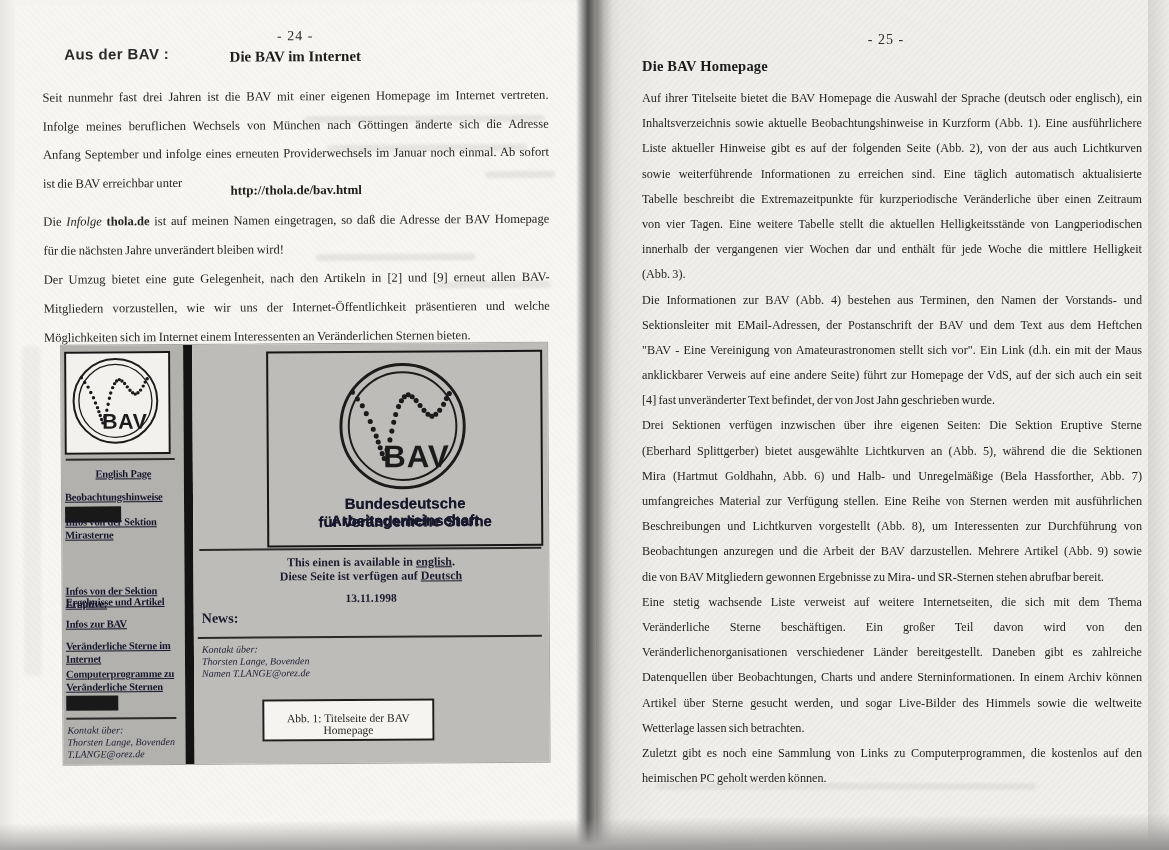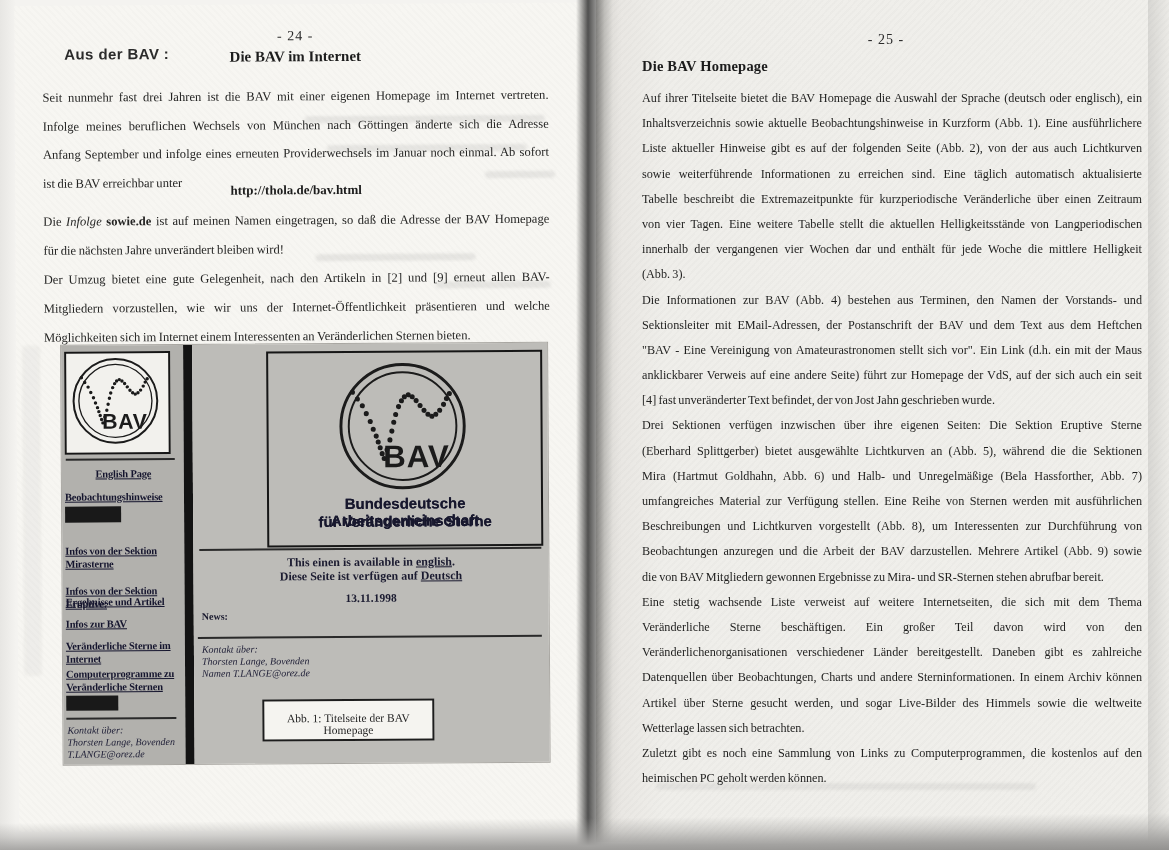--- a/index.html
+++ b/index.html
@@ -61,21 +61,21 @@
   #side-logo-box{left:3px;top:6px;width:102px;height:99px;background:#f2f1ed;}
   #main-logo-box{left:74px;top:7px;width:272px;height:192px;background:transparent;}
   .srule{position:absolute;height:2px;background:#2a2a2a;}
   .slink{position:absolute;left:3px;width:117px;font-weight:bold;font-size:10.5px;line-height:12.5px;letter-spacing:-0.2px;color:#15152e;text-decoration:underline;}
   .badge{position:absolute;background:#191919;}
   .scontact{position:absolute;left:4px;width:115px;font-style:italic;font-size:10px;line-height:12px;color:#23233a;}
   .org{position:absolute;left:0;width:100%;text-align:center;font-family:"Liberation Sans",sans-serif;font-weight:bold;font-size:15px;color:#17172c;text-shadow:0 0 0.6px #2a2a44;}
   .langline{position:absolute;left:0;width:100%;text-align:center;font-weight:bold;font-size:12px;color:#1b1b30;}
   .langline .u{text-decoration:underline;}
   #shot-date{position:absolute;left:0;width:100%;text-align:center;font-weight:bold;font-size:11.5px;color:#1b1b30;}
-  #shot-news{position:absolute;left:8px;font-weight:bold;font-size:10px;color:#17172c;}
+  #shot-news{position:absolute;left:8px;font-weight:bold;font-size:14px;color:#17172c;}
   #main-contact{position:absolute;left:8px;width:220px;font-style:italic;font-size:10px;line-height:11.8px;color:#23233a;}
   #caption-box{position:absolute;left:68px;top:355px;width:172px;height:42px;background:#f5f4f0;border:2px solid #1d1d1d;box-sizing:border-box;}
   #caption-box div{margin-top:11px;text-align:center;font-size:11.5px;color:#1f1f1f;}
 
   
   #pr-head{position:absolute;left:40px;top:32px;width:500px;}
   #pr-title{position:absolute;left:46px;top:58px;font-weight:bold;font-size:14.5px;color:#1b1b1b;letter-spacing:0.2px;}
   #pr-body{position:absolute;left:46px;top:86px;width:500px;font-size:12.2px;word-spacing:-0.8px;}
   #pr-body .ln{height:25.2px;line-height:25.2px;color:#1f1f1e;}
 </style>
@@ -148,21 +148,21 @@
     <div class="ln fit" style="">Seit nunmehr fast drei Jahren ist die BAV mit einer eigenen Homepage im Internet vertreten.</div>
         <div class="ln fit" style="">Infolge meines beruflichen Wechsels von München nach Göttingen änderte sich die Adresse</div>
         <div class="ln fit" style="">Anfang September und infolge eines erneuten Providerwechsels im Januar noch einmal. Ab sofort</div>
         <div class="ln fit pend" style="">ist die BAV erreichbar unter</div>
       </div>
 
     <div id="pl-url" class="ctr">http://thola.de/bav.html</div>
 
     <div class="pl-body" id="pl-para2">
       <div class="ln fit" style="">
-        <span>Die </span><span class="it">Infolge</span><span> </span><span class="bd">sowie.de</span><span> ist auf meinen Namen eingetragen, so daß die Adresse der BAV Homepage</span>
+        <span>Die </span><span class="it">Infolge</span><span> </span><span class="bd">thola.de</span><span> ist auf meinen Namen eingetragen, so daß die Adresse der BAV Homepage</span>
       </div>
       <div>
 
       <div class="ln fit pend" style="">für die nächsten Jahre unverändert bleiben wird!</div>
           <div class="ln fit" style="">Der Umzug bietet eine gute Gelegenheit, nach den Artikeln in [2] und [9] erneut allen BAV-</div>
           <div class="ln fit" style="">Mitgliedern vorzustellen, wie wir uns der Internet-Öffentlichkeit präsentieren und welche</div>
           <div class="ln fit pend" style="">Möglichkeiten sich im Internet einem Interessenten an Veränderlichen Sternen bieten.</div>
         </div>
     </div>
 
@@ -172,21 +172,21 @@
         <div class="logo-box" id="side-logo-box">
           <svg width="96" height="93" viewBox="-70 -70 140 140" style="position:absolute;left:1px;top:1px">
             <use href="#bav-logo-sym"></use>
           </svg>
         </div>
         <div class="srule" style="left:4px;top:113px;width:109px"></div>
 
         <div class="slink" style="top:123px;text-align:center">English Page</div>
         <div class="slink" style="top:146px">Beobachtungshinweise</div>
         <div class="badge" style="left:3px;top:161px;width:56px;height:16px"></div>
-        <div class="slink" style="top:200px">Infos von der Sektion Mirasterne</div>
+        <div class="slink" style="top:171px">Infos von der Sektion Mirasterne</div>
         <div class="slink" style="top:240px">Infos von der Sektion Eruptive:</div>
         <div class="slink" style="top:251px">Ergebnisse und Artikel</div>
         <div class="slink" style="top:273px">Infos zur BAV</div>
         <div class="slink" style="top:295px">Veränderliche Sterne im Internet</div>
         <div class="slink" style="top:323px">Computerprogramme zu Veränderliche Sternen</div>
         <div class="badge" style="left:3px;top:350px;width:52px;height:15px"></div>
         <div class="srule" style="left:3px;top:372px;width:110px;height:1.5px"></div>
         <div class="scontact" style="top:379px">Kontakt über:</div>
         <div class="scontact" style="top:391px">Thorsten Lange, Bovenden</div>
         <div class="scontact u" style="top:403px">T.LANGE@orez.de</div>

